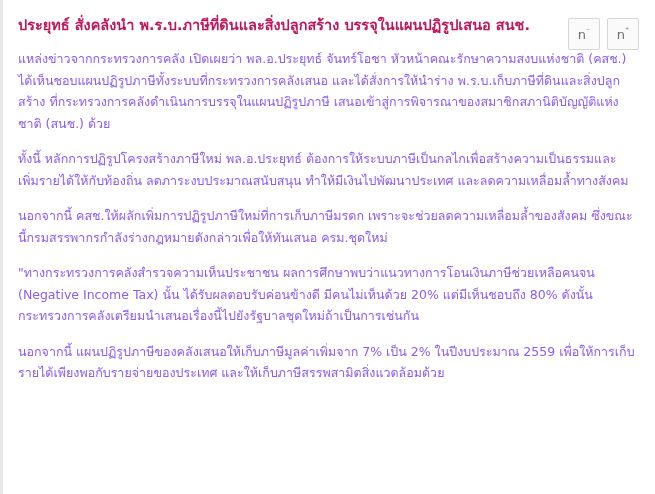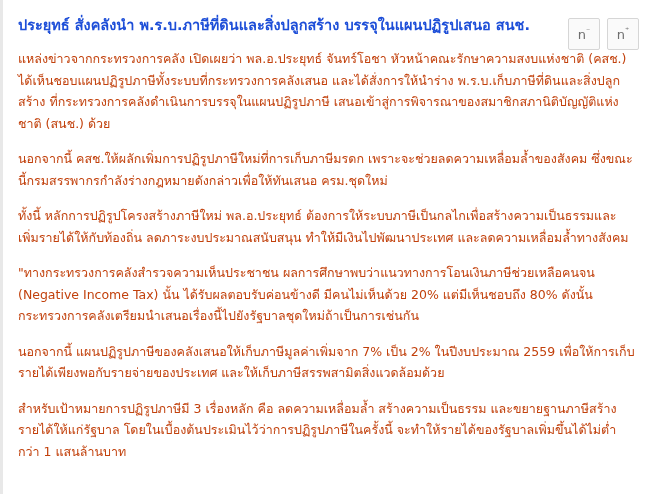--- a/index.html
+++ b/index.html
@@ -26,21 +26,21 @@
     position: absolute;
     left: 0;
     top: 0;
     width: 3px;
     height: 494px;
     background: #e8e8e8;
   }
   .article-title {
     font-size: 14.5px;
     font-weight: bold;
-    color: #1d4ed8;
+    color: #be185d;
     line-height: 1.55;
     margin: 0 70px 12px 0;
     letter-spacing: 0px;
   }
   .tool-buttons {
     position: absolute;
     top: 18px;
     right: 16px;
     display: flex;
     gap: 7px;
@@ -61,21 +61,21 @@
   }
   .tool-btn .sup {
     font-size: 8px;
     position: relative;
     top: -4px;
     left: 0px;
   }
   .body-text p {
     font-size: 12.5px;
     line-height: 1.72;
-    color: #c2410c;
+    color: #8b5cf6;
     margin: 0 0 14px 0;
     text-align: left;
   }
   .body-text p:last-child {
     margin-bottom: 0;
   }
 </style>
 </head>
 <body>
 
@@ -91,20 +91,19 @@
     <div class="tool-btn">
       <span>n</span>
         <span class="sup">⁺</span>
     </div>
   </div>
 
   <h1 class="article-title">ประยุทธ์ สั่งคลังนำ พ.ร.บ.ภาษีที่ดินและสิ่งปลูกสร้าง บรรจุในแผนปฏิรูปเสนอ สนช.</h1>
 
   <div class="body-text">
     <p>แหล่งข่าวจากกระทรวงการคลัง เปิดเผยว่า พล.อ.ประยุทธ์ จันทร์โอชา หัวหน้าคณะรักษาความสงบแห่งชาติ (คสช.) ได้เห็นชอบแผนปฏิรูปภาษีทั้งระบบที่กระทรวงการคลังเสนอ และได้สั่งการให้นำร่าง พ.ร.บ.เก็บภาษีที่ดินและสิ่งปลูกสร้าง ที่กระทรวงการคลังดำเนินการบรรจุในแผนปฏิรูปภาษี เสนอเข้าสู่การพิจารณาของสมาชิกสภานิติบัญญัติแห่งชาติ (สนช.) ด้วย</p>
+    <p>ทั้งนี้ หลักการปฏิรูปโครงสร้างภาษีใหม่ พล.อ.ประยุทธ์ ต้องการให้ระบบภาษีเป็นกลไกเพื่อสร้างความเป็นธรรมและเพิ่มรายได้ให้กับท้องถิ่น ลดภาระงบประมาณสนับสนุน ทำให้มีเงินไปพัฒนาประเทศ และลดความเหลื่อมล้ำทางสังคม</p>
     <p>นอกจากนี้ คสช.ให้ผลักเพิ่มการปฏิรูปภาษีใหม่ที่การเก็บภาษีมรดก เพราะจะช่วยลดความเหลื่อมล้ำของสังคม ซึ่งขณะนี้กรมสรรพากรกำลังร่างกฎหมายดังกล่าวเพื่อให้ทันเสนอ ครม.ชุดใหม่</p>
-    <p>ทั้งนี้ หลักการปฏิรูปโครงสร้างภาษีใหม่ พล.อ.ประยุทธ์ ต้องการให้ระบบภาษีเป็นกลไกเพื่อสร้างความเป็นธรรมและเพิ่มรายได้ให้กับท้องถิ่น ลดภาระงบประมาณสนับสนุน ทำให้มีเงินไปพัฒนาประเทศ และลดความเหลื่อมล้ำทางสังคม</p>
     <p>"ทางกระทรวงการคลังสำรวจความเห็นประชาชน ผลการศึกษาพบว่าแนวทางการโอนเงินภาษีช่วยเหลือคนจน (Negative Income Tax) นั้น ได้รับผลตอบรับค่อนข้างดี มีคนไม่เห็นด้วย 20% แต่มีเห็นชอบถึง 80% ดังนั้นกระทรวงการคลังเตรียมนำเสนอเรื่องนี้ไปยังรัฐบาลชุดใหม่ถ้าเป็นการเช่นกัน</p>
     <p>นอกจากนี้ แผนปฏิรูปภาษีของคลังเสนอให้เก็บภาษีมูลค่าเพิ่มจาก 7% เป็น 2% ในปีงบประมาณ 2559 เพื่อให้การเก็บรายได้เพียงพอกับรายจ่ายของประเทศ และให้เก็บภาษีสรรพสามิตสิ่งแวดล้อมด้วย</p>
-    <p>สำหรับเป้าหมายการปฏิรูปภาษีมี 3 เรื่องหลัก คือ ลดความเหลื่อมล้ำ สร้างความเป็นธรรม และขยายฐานภาษีสร้างรายได้ให้แก่รัฐบาล โดยในเบื้องต้นประเมินไว้ว่าการปฏิรูปภาษีในครั้งนี้ จะทำให้รายได้ของรัฐบาลเพิ่มขึ้นได้ไม่ต่ำกว่า 1 แสนล้านบาท</p>
   </div>
 
 </div>
 
 </body></html>

